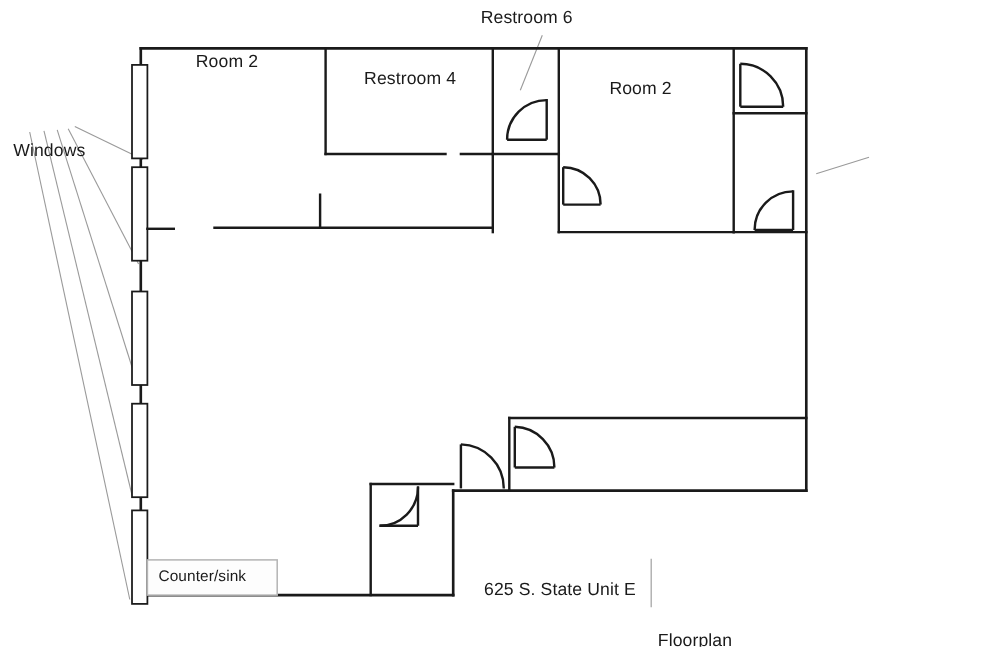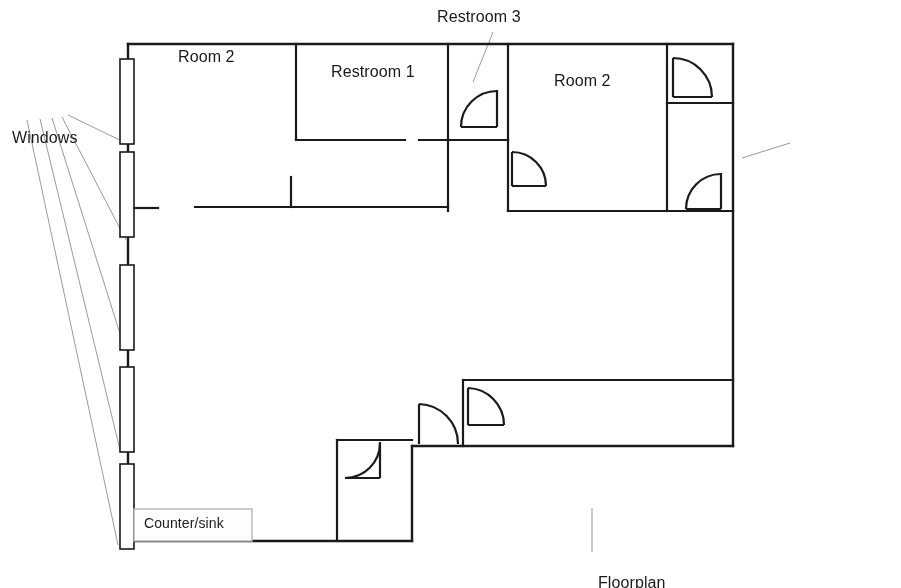--- a/index.html
+++ b/index.html
@@ -166,27 +166,28 @@
     </g>
 
     <rect x="134" y="509" width="118" height="32" fill="#fdfdfd" stroke="#b5b5b5" stroke-width="1.4"></rect>
 
     <line x1="592" y1="508" x2="592" y2="552" stroke="#a8a8a8" stroke-width="1.2"></line>
 
   </svg>
 
   <div class="plan-label big" style="left:178px; top:48px;">Room 2</div>
 
-  <div class="plan-label big" style="left:331px; top:63px;">Restroom 1</div>
+  <div class="plan-label big" style="left:331px; top:63px;">Restroom 4</div>
 
-  <div class="plan-label big" style="left:437px; top:8px;">Restroom 3</div>
+  <div class="plan-label big" style="left:437px; top:8px;">Restroom 6</div>
 
   <div class="plan-label big" style="left:554px; top:72px;">Room 2</div>
 
 
   <div class="plan-label big" style="left:12px; top:90px;margin-top:39px;">Windows</div>
 
   <div class="plan-label small" style="left:144px; top:515px;">Counter/sink</div>
 
+  <div class="plan-label big" style="left:440px; top:528px;">625 S. State Unit E</div>
 
   <div class="plan-label big" style="left:598px; top:528px;margin-top:46px;">Floorplan</div>
 
 </div>
 
 </body></html>

